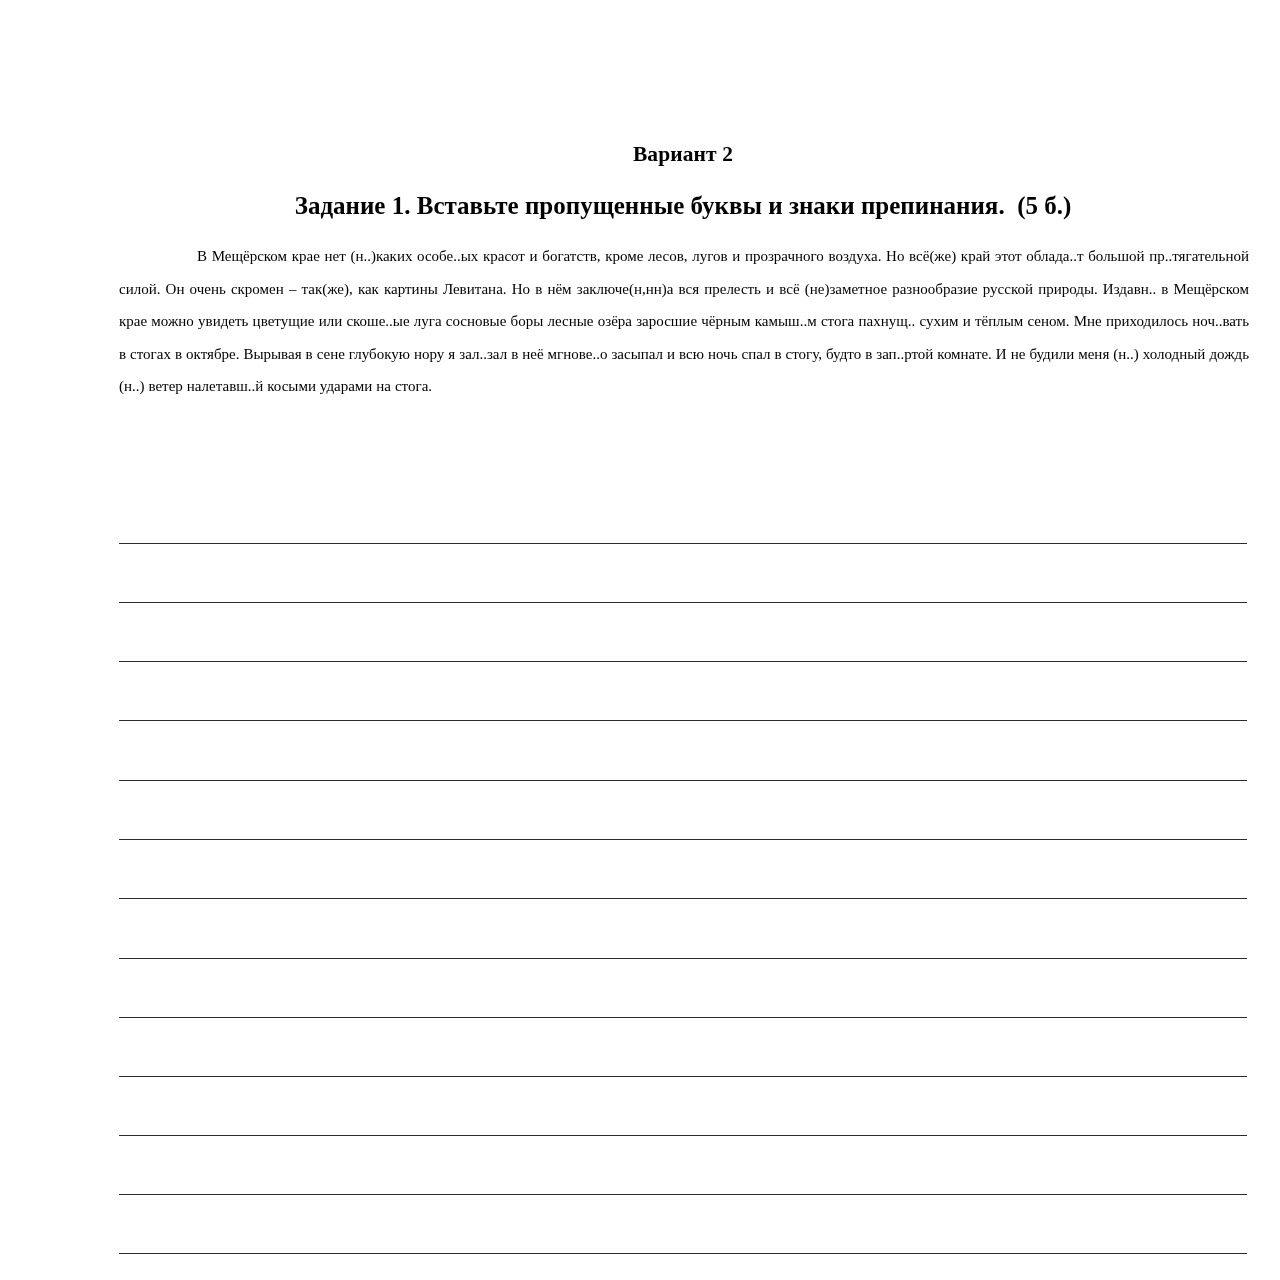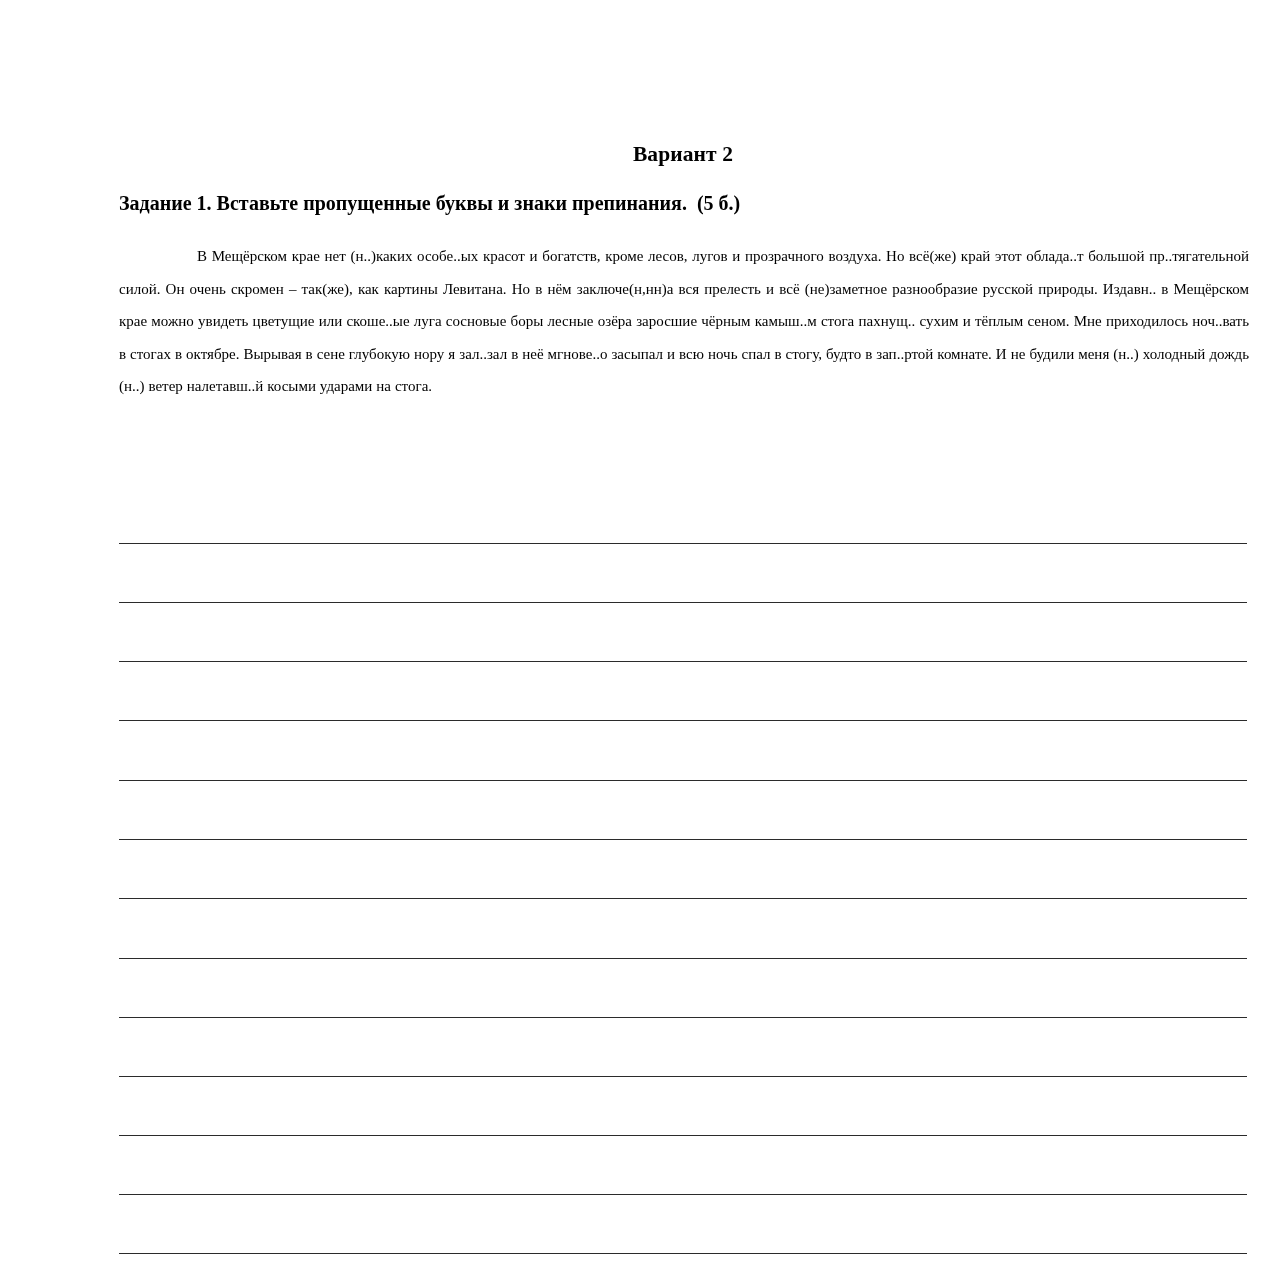--- a/index.html
+++ b/index.html
@@ -39,22 +39,22 @@
     letter-spacing: 0.1px;
     line-height: 1.15;
   }
 
   
   .task-heading {
     position: absolute;
     left: 76px;
     top: 192px;
     width: 1128px;
-    text-align: left;
-    font-size: 20px;
+    text-align: center;
+    font-size: 25px;
     font-weight: bold;
     line-height: 1.15;
     white-space: pre;
   }
 
   
   .body-text {
     position: absolute;
     left: 76px;
     top: 240px;

